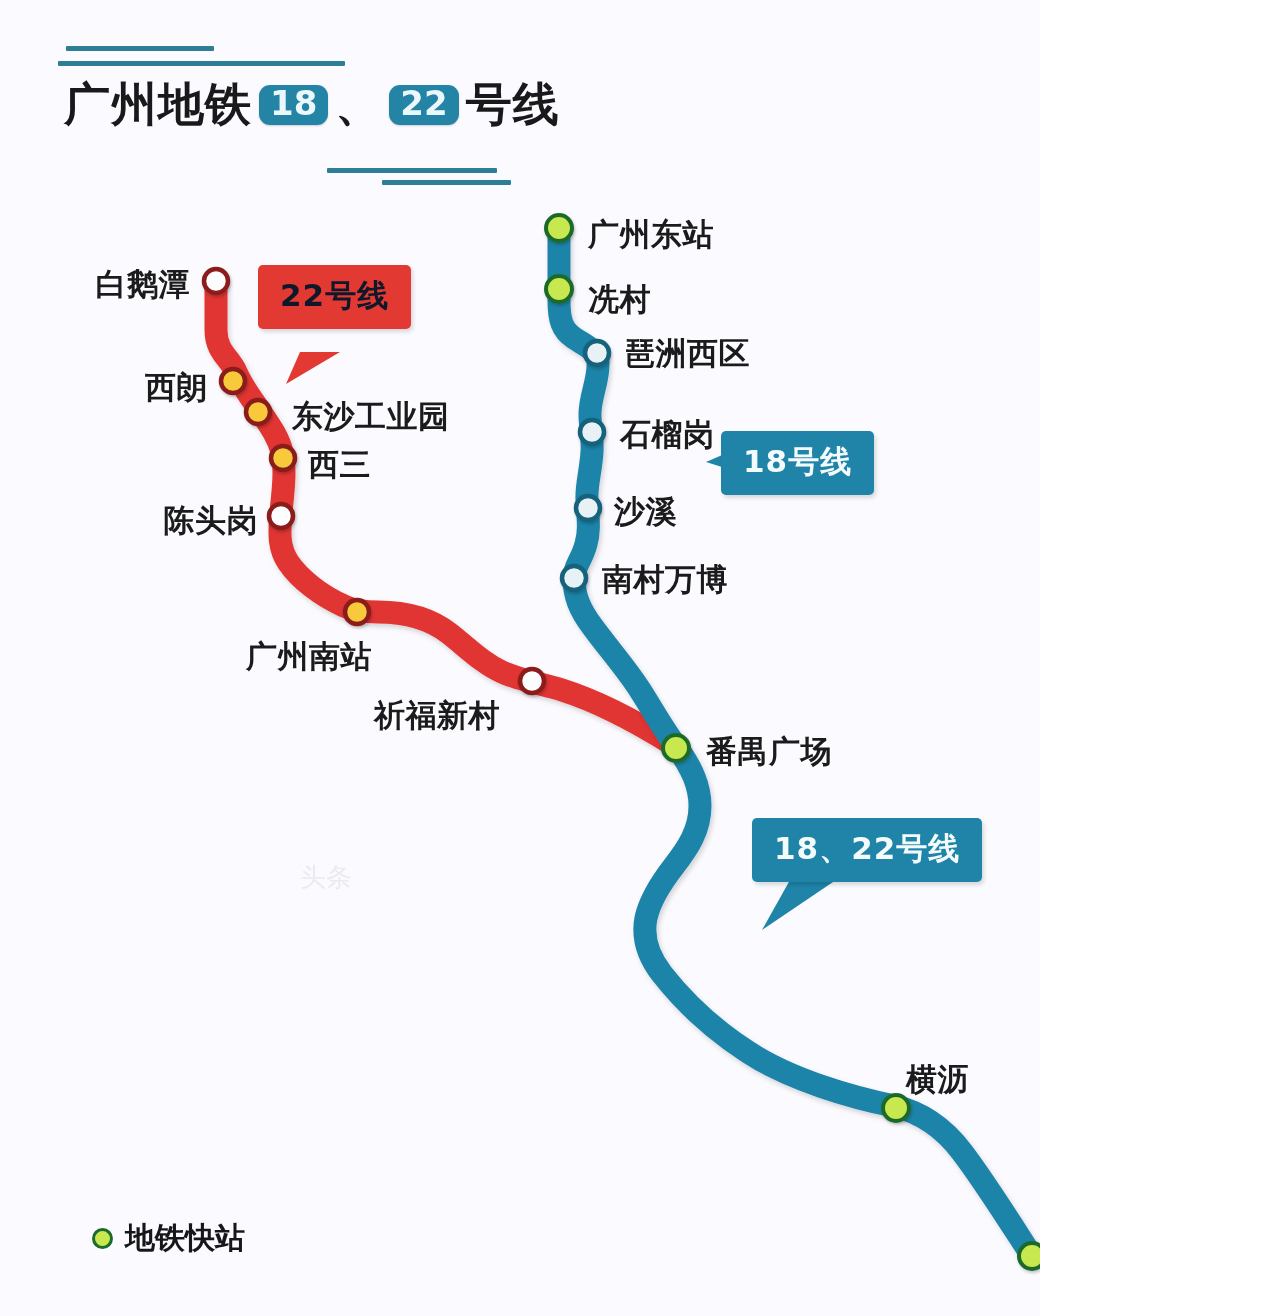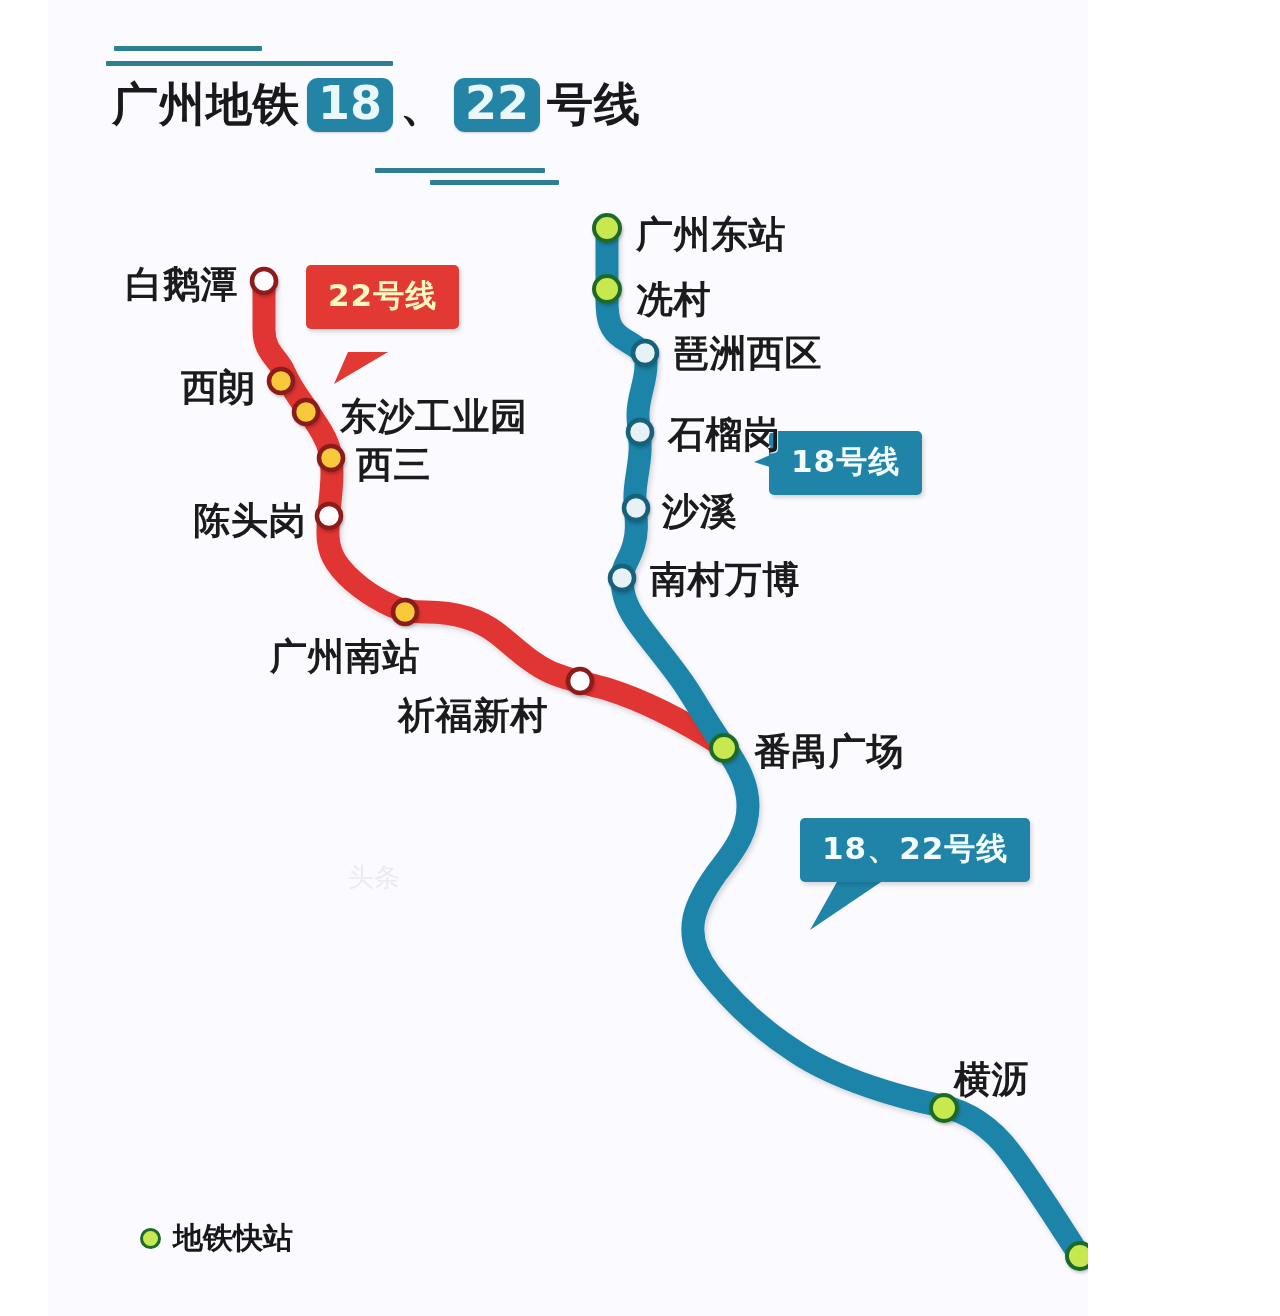--- a/index.html
+++ b/index.html
@@ -7,21 +7,20 @@
     padding: 0;
     background: #ffffff;
   }
   #page {
     position: relative;
     width: 1040px;
     height: 1316px;
     background: #fbfaff;
     overflow: hidden;
     font-family: "DejaVu Sans", "Liberation Sans", sans-serif;
-    margin-left: 48px;
   }
 
   
   #title-block {
     position: absolute;
     left: 58px;
     top: 34px;
     width: 520px;
     height: 120px;
   }
@@ -51,21 +50,21 @@
     letter-spacing: 1px;
   }
   .line-badge {
     display: inline-flex;
     align-items: center;
     justify-content: center;
     background: #2484a6;
     color: #eaf7fb;
     border-radius: 11px;
     font-family: "DejaVu Sans", "Liberation Sans", sans-serif;
-    font-size: 46px;
+    font-size: 34px;
     font-weight: bold;
     padding: 1px 11px 4px 11px;
     margin: 0 7px;
     min-width: 44px;
     line-height: 1.05;
     box-shadow: 0 1px 2px rgba(0,0,0,0.18);
   }
 
   
   #map-svg {
@@ -73,21 +72,21 @@
     left: 0;
     top: 0;
     width: 1280px;
     height: 1316px;
   }
 
   
   .stn-label {
     position: absolute;
     font-family: "DejaVu Sans", "Liberation Sans", sans-serif;
-    font-size: 37px;
+    font-size: 31px;
     font-weight: bold;
     color: #1b1b1d;
     white-space: nowrap;
     letter-spacing: 0.5px;
     text-shadow: 1px 1px 0 rgba(255,255,255,0.85);
   }
   .stn-label.right { transform: translateY(-50%); }
   .stn-label.left  { transform: translate(-100%, -50%); }
 
   
@@ -97,21 +96,21 @@
     font-size: 31px;
     font-weight: bold;
     color: #f3fbfd;
     border-radius: 5px;
     padding: 10px 22px 12px 22px;
     white-space: nowrap;
     box-shadow: 2px 3px 4px rgba(0,0,0,0.14);
     letter-spacing: 1px;
   }
   .callout.blue { background: #1f84a8; }
-  .callout.red  { background: #e23a33; color: #fef9c3; }
+  .callout.red  { background: #e23a33; color: #0f172a; }
 
   
   #legend {
     position: absolute;
     left: 92px;
     top: 1218px;
     display: flex;
     align-items: center;
   }
   #legend-dot {

